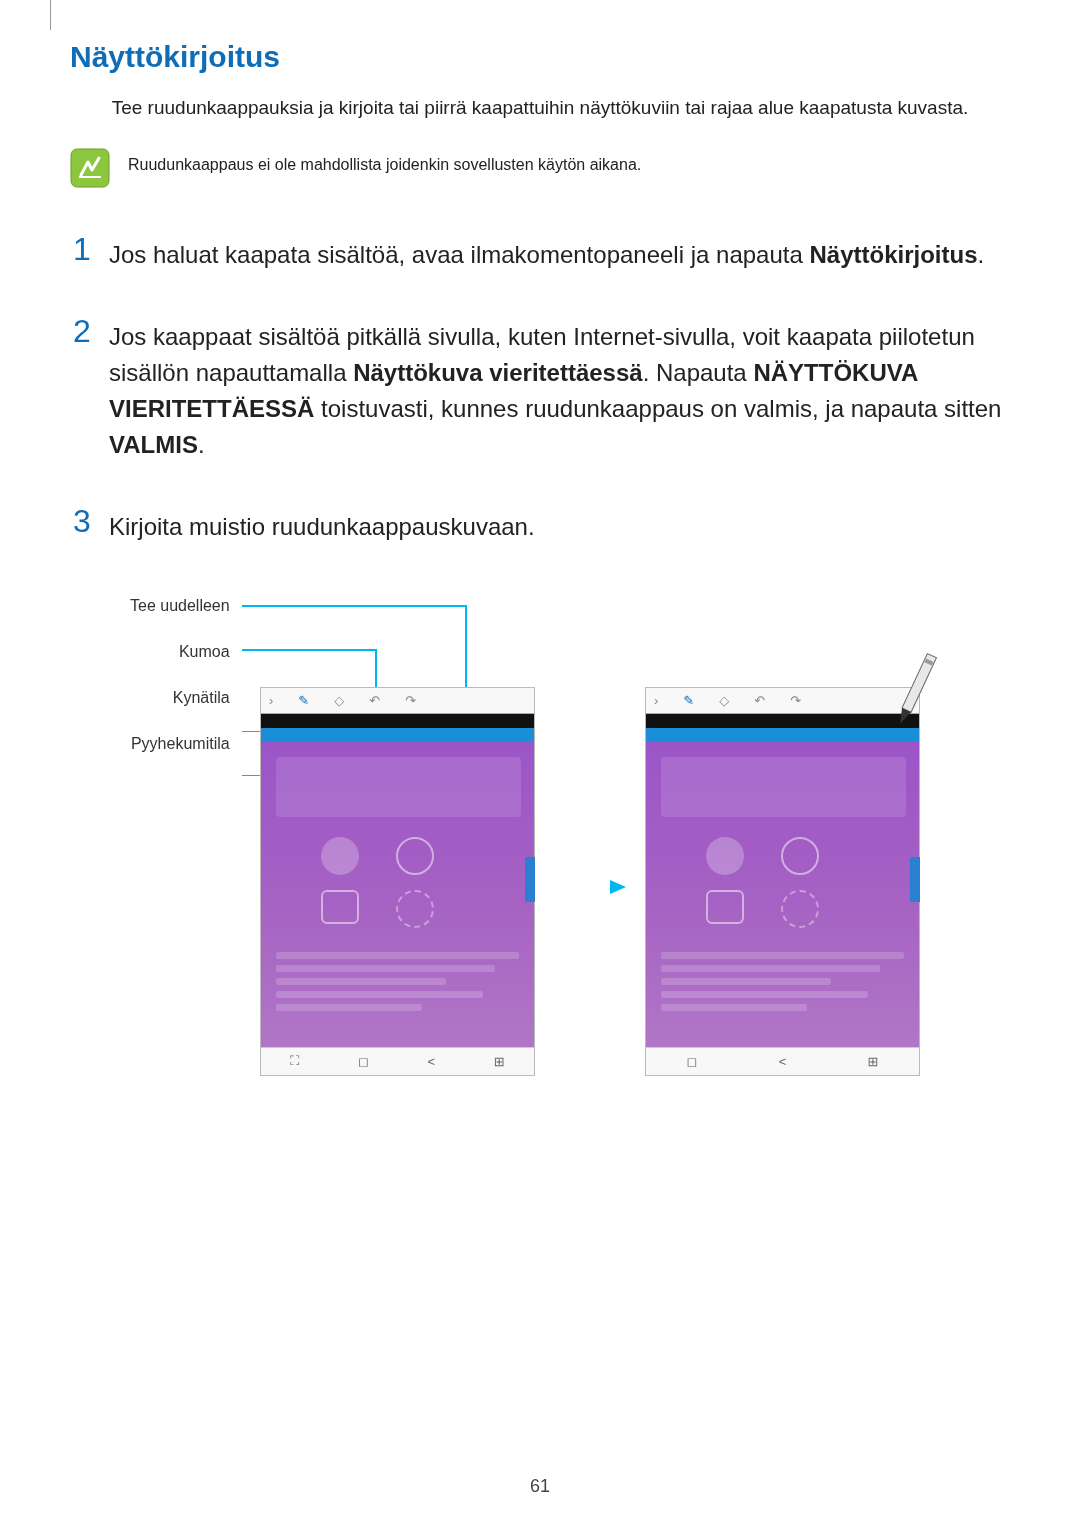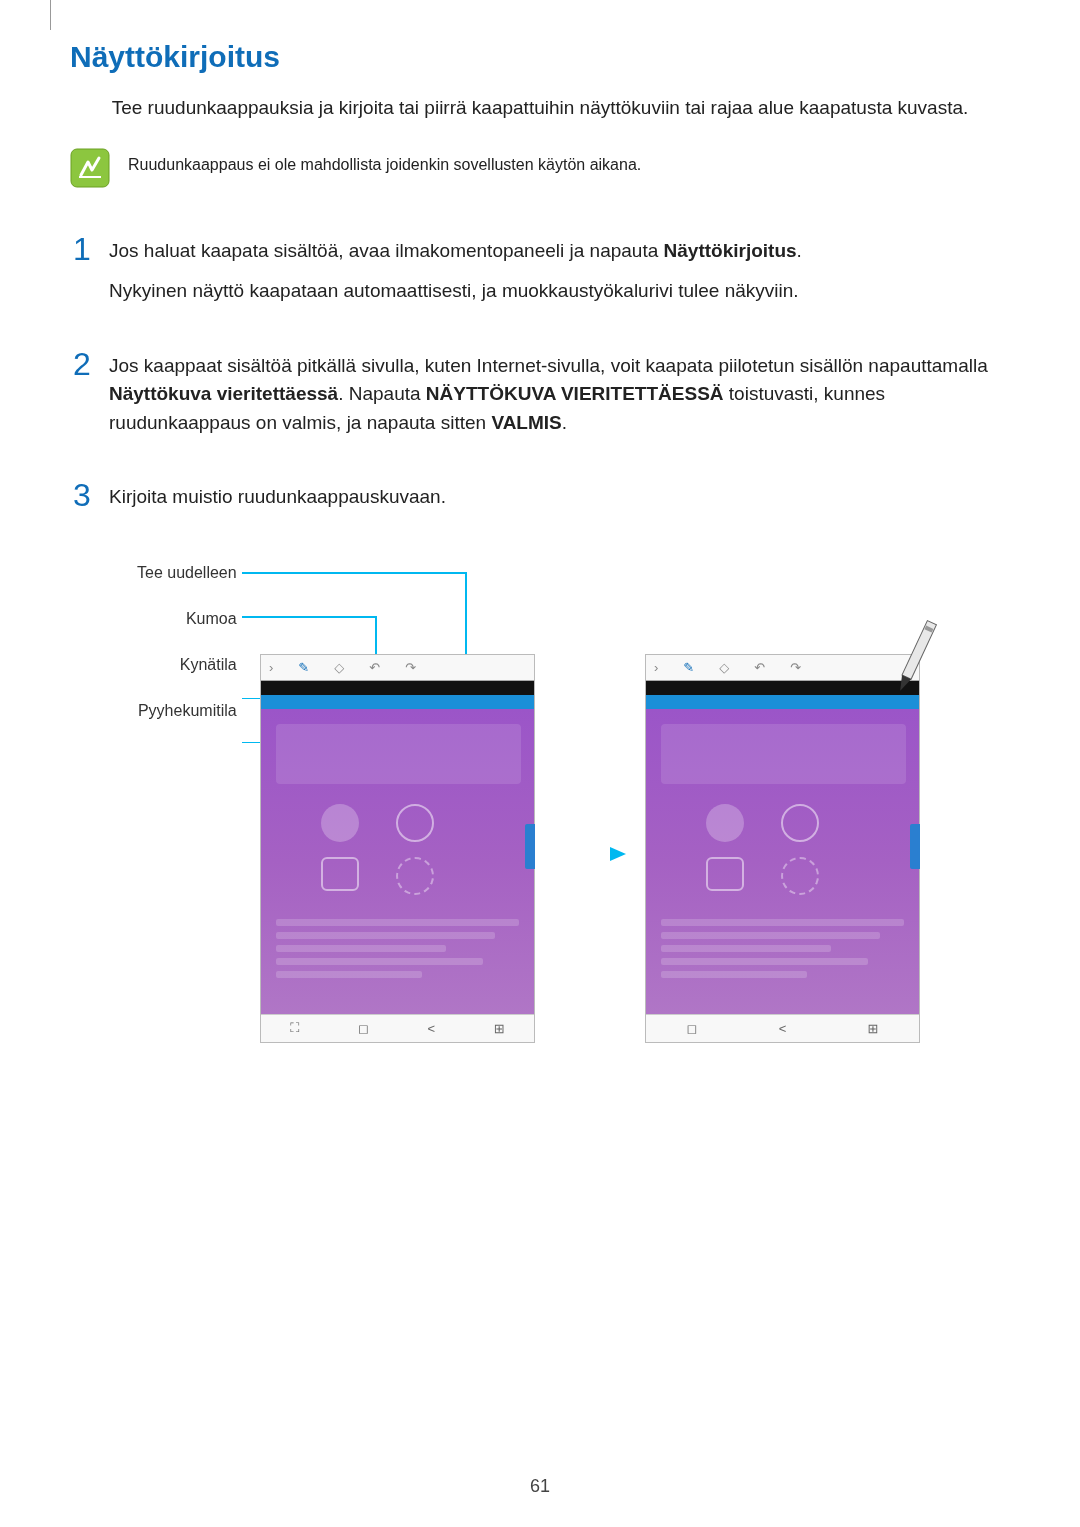--- a/index.html
+++ b/index.html
@@ -62,37 +62,37 @@
   }
   .step-num {
     font-size: 32px;
     color: #0f6db8;
     width: 24px;
     text-align: center;
     flex-shrink: 0;
     line-height: 1;
   }
   .step-body {
-    font-size: 19px;
+    font-size: 24px;
     line-height: 1.5;
     padding-top: 4px;
   }
   .step-body p { margin-bottom: 12px; }
   .bold { font-weight: bold; }
 
   .figure-area {
     position: relative;
     width: 100%;
     height: 540px;
     margin-top: 10px;
     margin-bottom: 50px;
   }
   .callout-labels {
     position: absolute;
-    left: 67px;
+    left: 60px;
     top: 10px;
     text-align: right;
     font-size: 16px;
     color: #333;
   }
   .callout-labels div { margin-bottom: 28px; white-space: nowrap; }
 
   .callout-line {
     position: absolute;
     background: #00b8f0;
@@ -201,21 +201,20 @@
         <line x1="9" y1="29" x2="31" y2="29" stroke="#fff" stroke-width="2"></line>
       </svg>
     </div>
     <div class="note-text">Ruudunkaappaus ei ole mahdollista joidenkin sovellusten käytön aikana.</div>
   </div>
 
   <div class="step">
     <div class="step-num">1</div>
     <div class="step-body">
       <p><span>Jos haluat kaapata sisältöä, avaa ilmakomentopaneeli ja napauta </span><span class="bold">Näyttökirjoitus</span><span>.</span></p>
-      <p>Nykyinen näyttö kaapataan automaattisesti, ja muokkaustyökalurivi tulee näkyviin.</p>
     </div>
   </div>
 
   <div class="step">
     <div class="step-num">2</div>
     <div class="step-body">
       <p><span>Jos kaappaat sisältöä pitkällä sivulla, kuten Internet-sivulla, voit kaapata piilotetun sisällön napauttamalla </span><span class="bold">Näyttökuva vieritettäessä</span><span>. Napauta </span><span class="bold">NÄYTTÖKUVA VIERITETTÄESSÄ</span><span> toistuvasti, kunnes ruudunkaappaus on valmis, ja napauta sitten </span><span class="bold">VALMIS</span><span>.</span></p>
     </div>
   </div>
 

